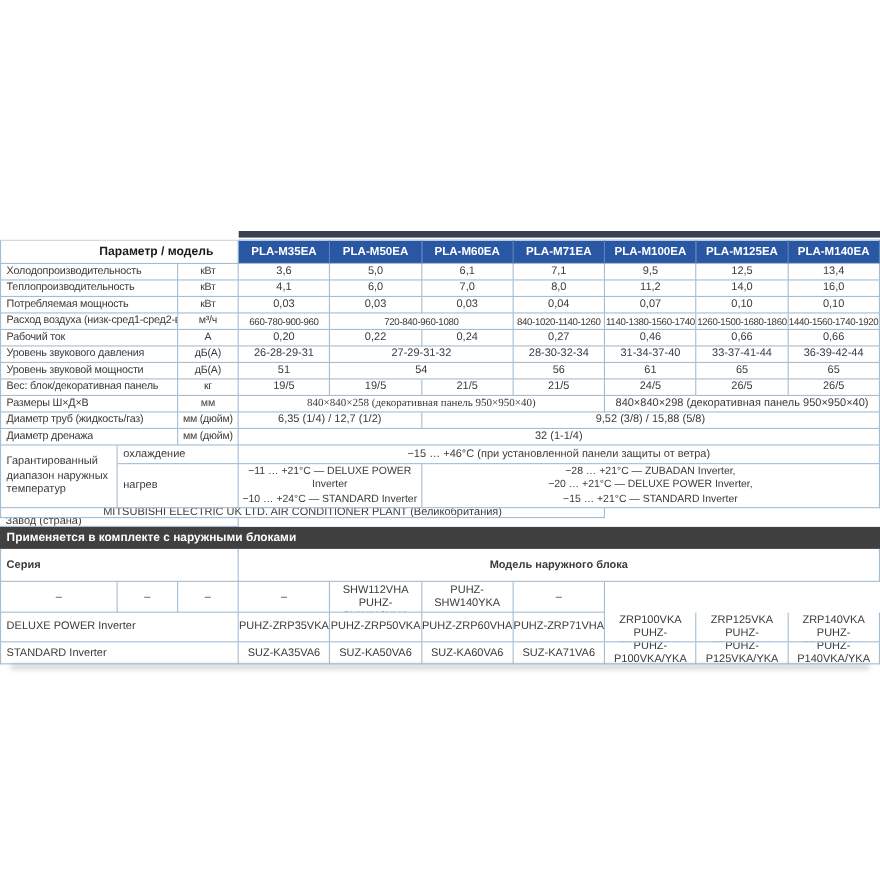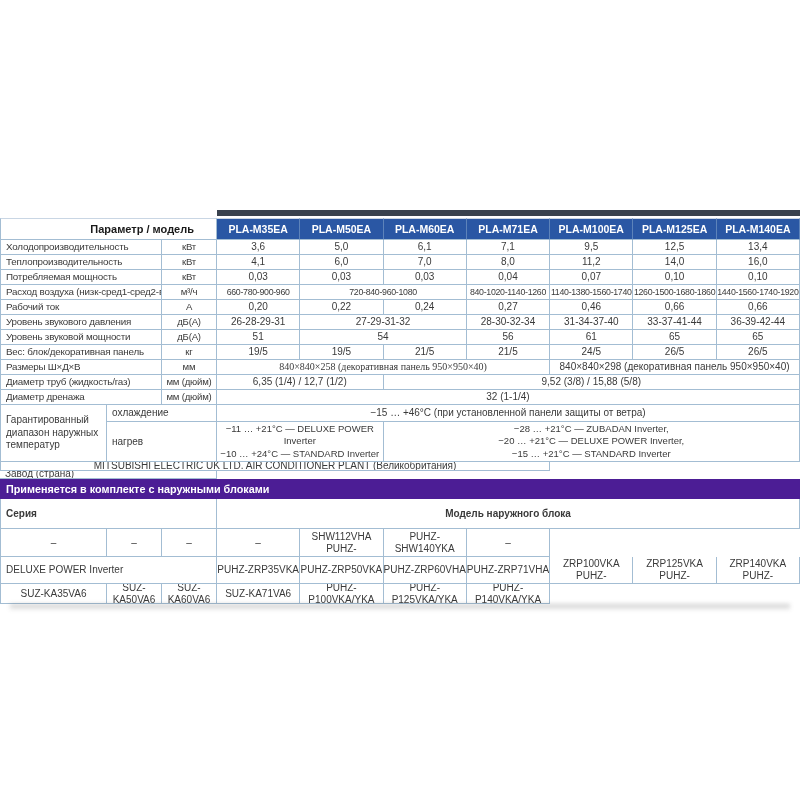--- a/index.html
+++ b/index.html
@@ -48,21 +48,21 @@
             border-bottom: 1px solid #a3bdd3; display: flex; align-items: center;
             padding-left: 5px; font-size: 10px; line-height: 12.5px; text-align: left; }
   .temp-right { width: 693px; }
   .trow { display: grid; grid-template-columns: 110px repeat(7, 1fr); width: 693px; }
   .trow .cell:first-child { border-left: none; }
   .cool-row { height: 17px; }
   .heat-row { height: 40px; }
   .sub { justify-content: flex-start; text-align: left; padding-left: 5px; }
   .heatcell { font-size: 9.5px; line-height: 12.5px; }
 
-  .banner { width: 800px; height: 20px; background: #4c1d95; color: #ffffff;
+  .banner { width: 800px; height: 20px; background: #404040; color: #ffffff;
             font-weight: bold; font-size: 10.8px; display: flex; align-items: center;
             padding-left: 6px; }
 
   .h18 { height: 30px; }
   .h28 { height: 28px; }
   .h27 { height: 27px; }
   .h20 { height: 20px; }
   .bold { font-weight: bold; }
 
   .shadow { width: 780px; height: 7px; margin: 0 auto;
@@ -250,20 +250,21 @@
       <div class="cell val pre">PUHZ-ZRP71VHA</div>
       <div class="cell val pre">PUHZ-ZRP100VKA
 PUHZ-ZRP100YKA</div>
       <div class="cell val pre">PUHZ-ZRP125VKA
 PUHZ-ZRP125YKA</div>
       <div class="cell val pre">PUHZ-ZRP140VKA
 PUHZ-ZRP140YKA</div>
     </div>
 
     <div class="row h20">
+      <div class="cell lbl3">STANDARD Inverter</div>
       <div class="cell val">SUZ-KA35VA6</div>
       <div class="cell val">SUZ-KA50VA6</div>
       <div class="cell val">SUZ-KA60VA6</div>
       <div class="cell val">SUZ-KA71VA6</div>
       <div class="cell val">PUHZ-P100VKA/YKA</div>
       <div class="cell val">PUHZ-P125VKA/YKA</div>
       <div class="cell val">PUHZ-P140VKA/YKA</div>
     </div>
 
   </div>

